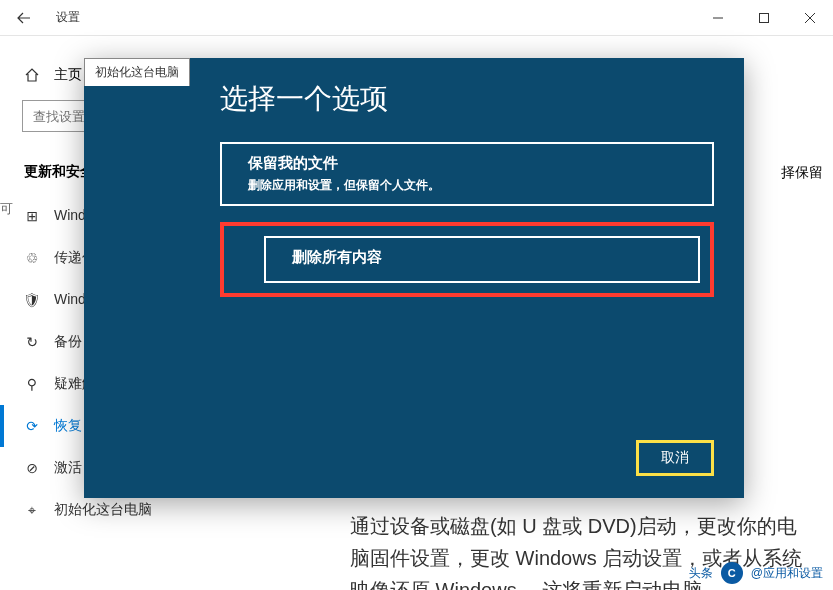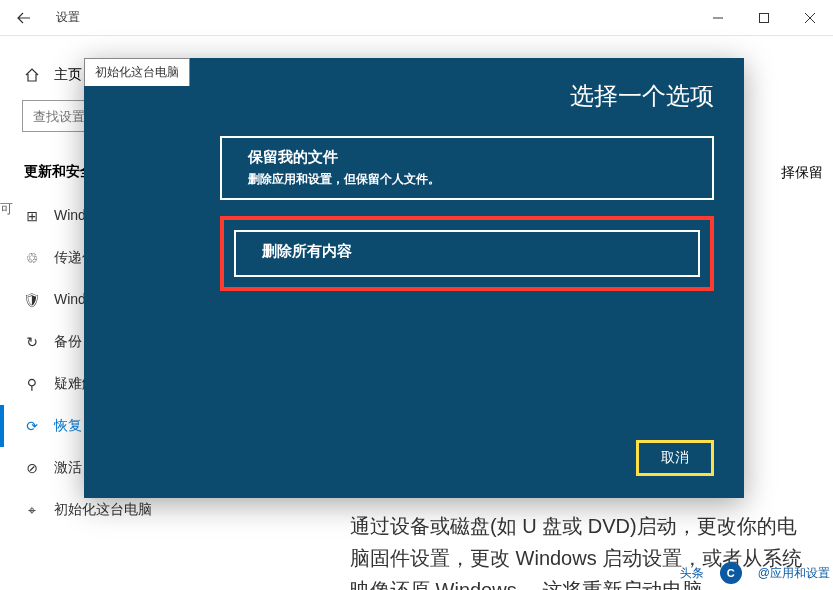--- a/index.html
+++ b/index.html
@@ -22,32 +22,32 @@
     .nav-item.selected { position: relative; color: #0078d4; }
     .nav-item.selected::before { content: ""; position: absolute; left: -20px; top: 0; bottom: 0; width: 4px; background: #0078d4; }
     .nav-item .icon { width: 16px; height: 16px; display: flex; align-items: center; justify-content: center; font-size: 14px; }
     
     .content { flex: 1; padding: 20px 30px; position: relative; }
     
     
     .modal { position: absolute; left: 84px; top: 58px; width: 660px; height: 440px; background: #0c4a6e; color: #fff; box-shadow: 0 6px 28px rgba(0,0,0,.35); display: flex; }
     .modal-titlebar { height: 28px; background: #fff; color: #333; font-size: 12px; display: flex; align-items: center; padding: 0 10px; border: 1px solid #888; border-bottom: none; }
     .modal-body { flex: 1; padding: 22px 30px; position: relative; }
-    .modal-heading { font-size: 24px; font-weight: 400; margin-bottom: 24px; text-align: right; }
+    .modal-heading { font-size: 28px; font-weight: 400; margin-bottom: 24px; }
     .option { border: 2px solid #fff; padding: 10px 26px; margin-bottom: 16px; cursor: pointer; }
     .option-title { font-size: 15px; font-weight: 600; margin-bottom: 4px; }
     .option-desc { font-size: 12px; font-weight: 700; }
     .option-highlight { border: 4px solid #ff3b30; padding: 10px; margin-bottom: 16px; }
-    .option-highlight .option { margin-bottom: 0; }
+    .option-highlight .option { margin-bottom: 0; margin-left: 30px; }
     .cancel-btn { position: absolute; right: 30px; bottom: 22px; border: 3px solid #fde047; background: transparent; color: #fff; font-size: 14px; padding: 6px 22px; cursor: pointer; }
     
     .partial-text { position: absolute; right: 10px; top: 164px; font-size: 14px; color: #000000; }
     .bottom-text { position: absolute; left: 350px; top: 510px; font-size: 20px; color: #333; line-height: 1.6; max-width: 460px; }
     
-    .watermark { position: absolute; right: 3px; bottom: 6px; display: flex; align-items: center; gap: 16px; font-size: 12px; color: #0a5aa3; }
+    .watermark { position: absolute; right: 10px; bottom: 6px; display: flex; align-items: center; gap: 8px; font-size: 12px; color: #0a5aa3; }
     .watermark .badge { width: 22px; height: 22px; border-radius: 50%; background: #0a5aa3; color: #fff; display: flex; align-items: center; justify-content: center; font-size: 11px; font-weight: bold; }
     
     .left-edge { position: absolute; left: 0; top: 200px; width: 8px; font-size: 13px; color: #666; writing-mode: horizontal-tb; }
   </style>
 </head>
 <body>
 
 <div class="titlebar">
   <div class="back">
     <svg width="14" height="14" viewBox="0 0 14 14">

